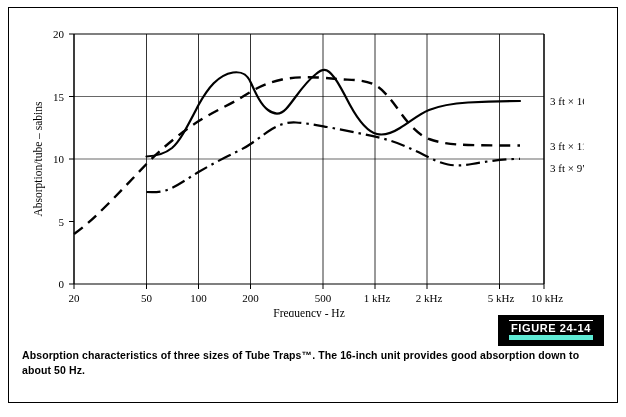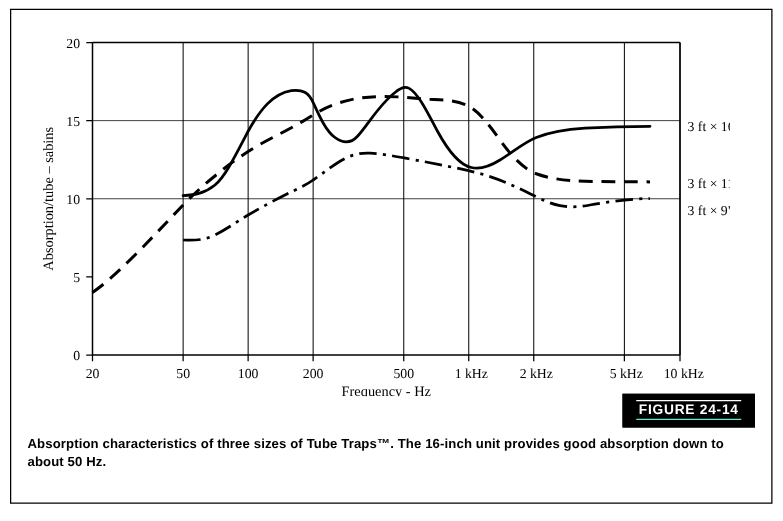--- a/index.html
+++ b/index.html
@@ -59,21 +59,21 @@
     font-family: "Liberation Sans", sans-serif;
     font-size: 11px;
     font-weight: bold;
     letter-spacing: 0.6px;
     padding: 3px 9px 4px 9px;
     border: 2px solid #000;
   }
   .figure-badge .inner {
     display: inline-block;
     border-top: 1px solid #fff;
-    border-bottom: 1px solid #5eead4;
+    border-bottom: 5px solid #5eead4;
     padding: 1px 2px;
   }
   text {
     font-family: "Liberation Serif", serif;
     fill: #000;
   }
   .tick-label { font-size: 11px; }
   .axis-title { font-size: 11.5px; }
   .series-label { font-size: 11px; }
 </style>

